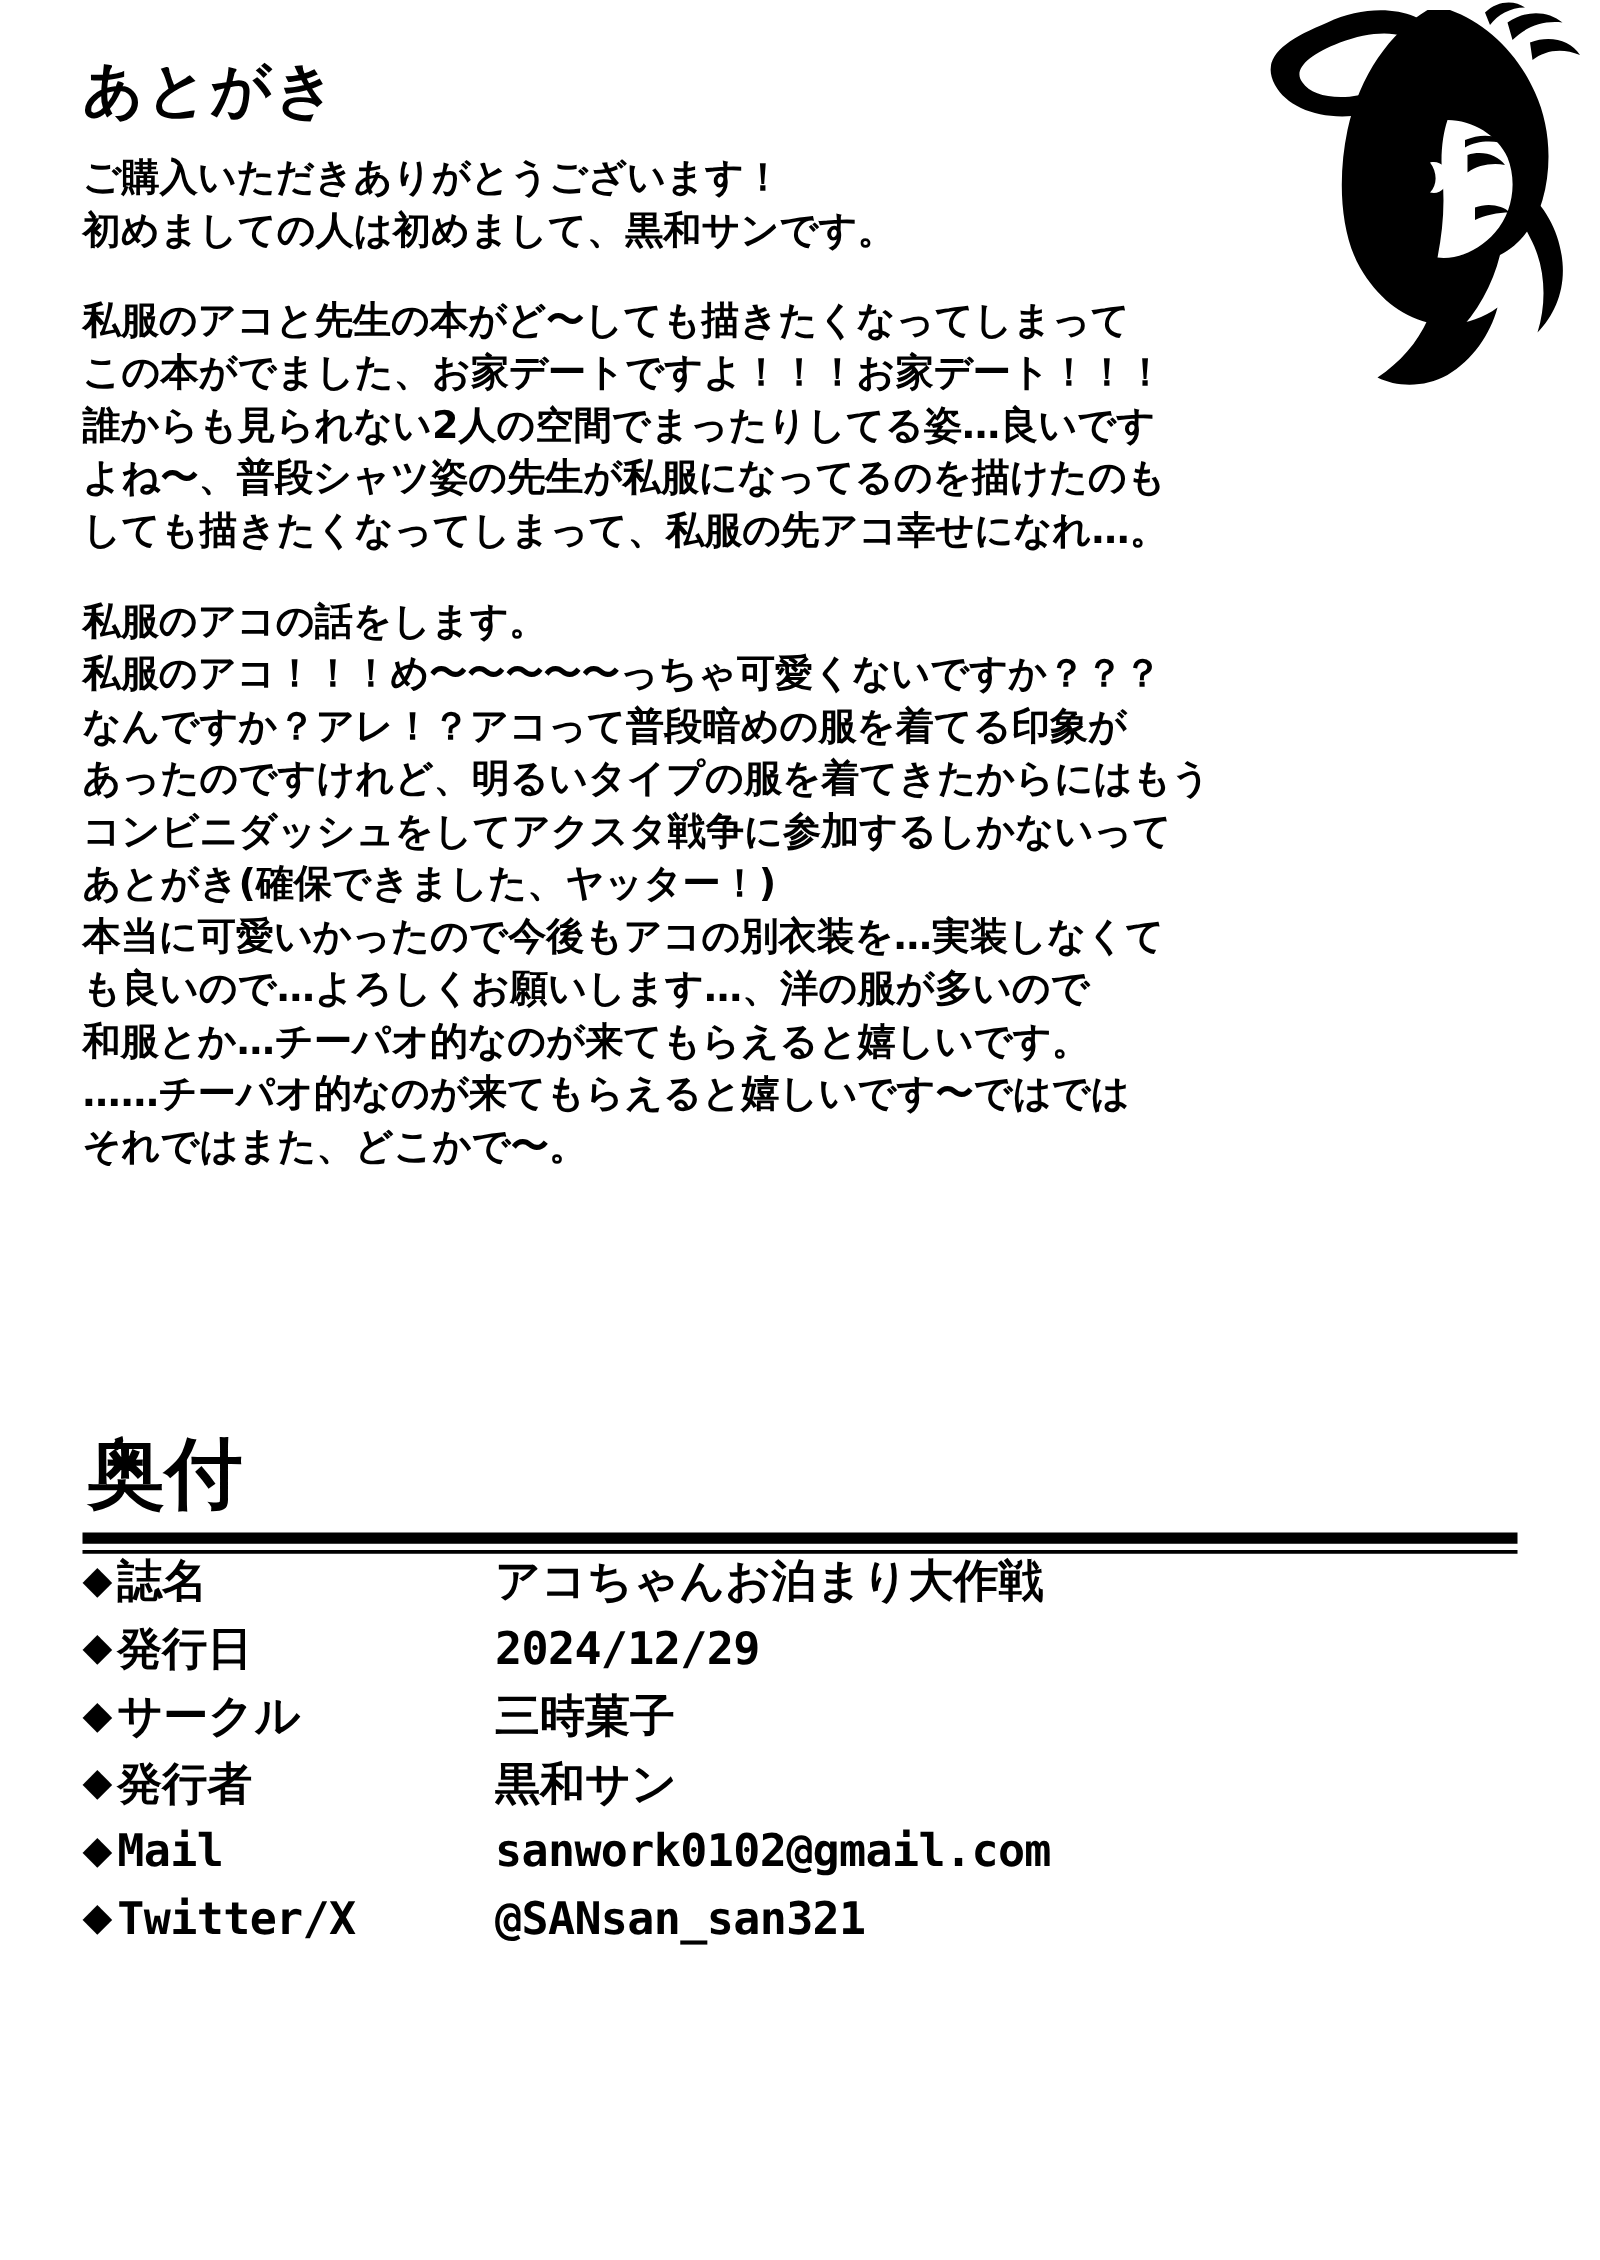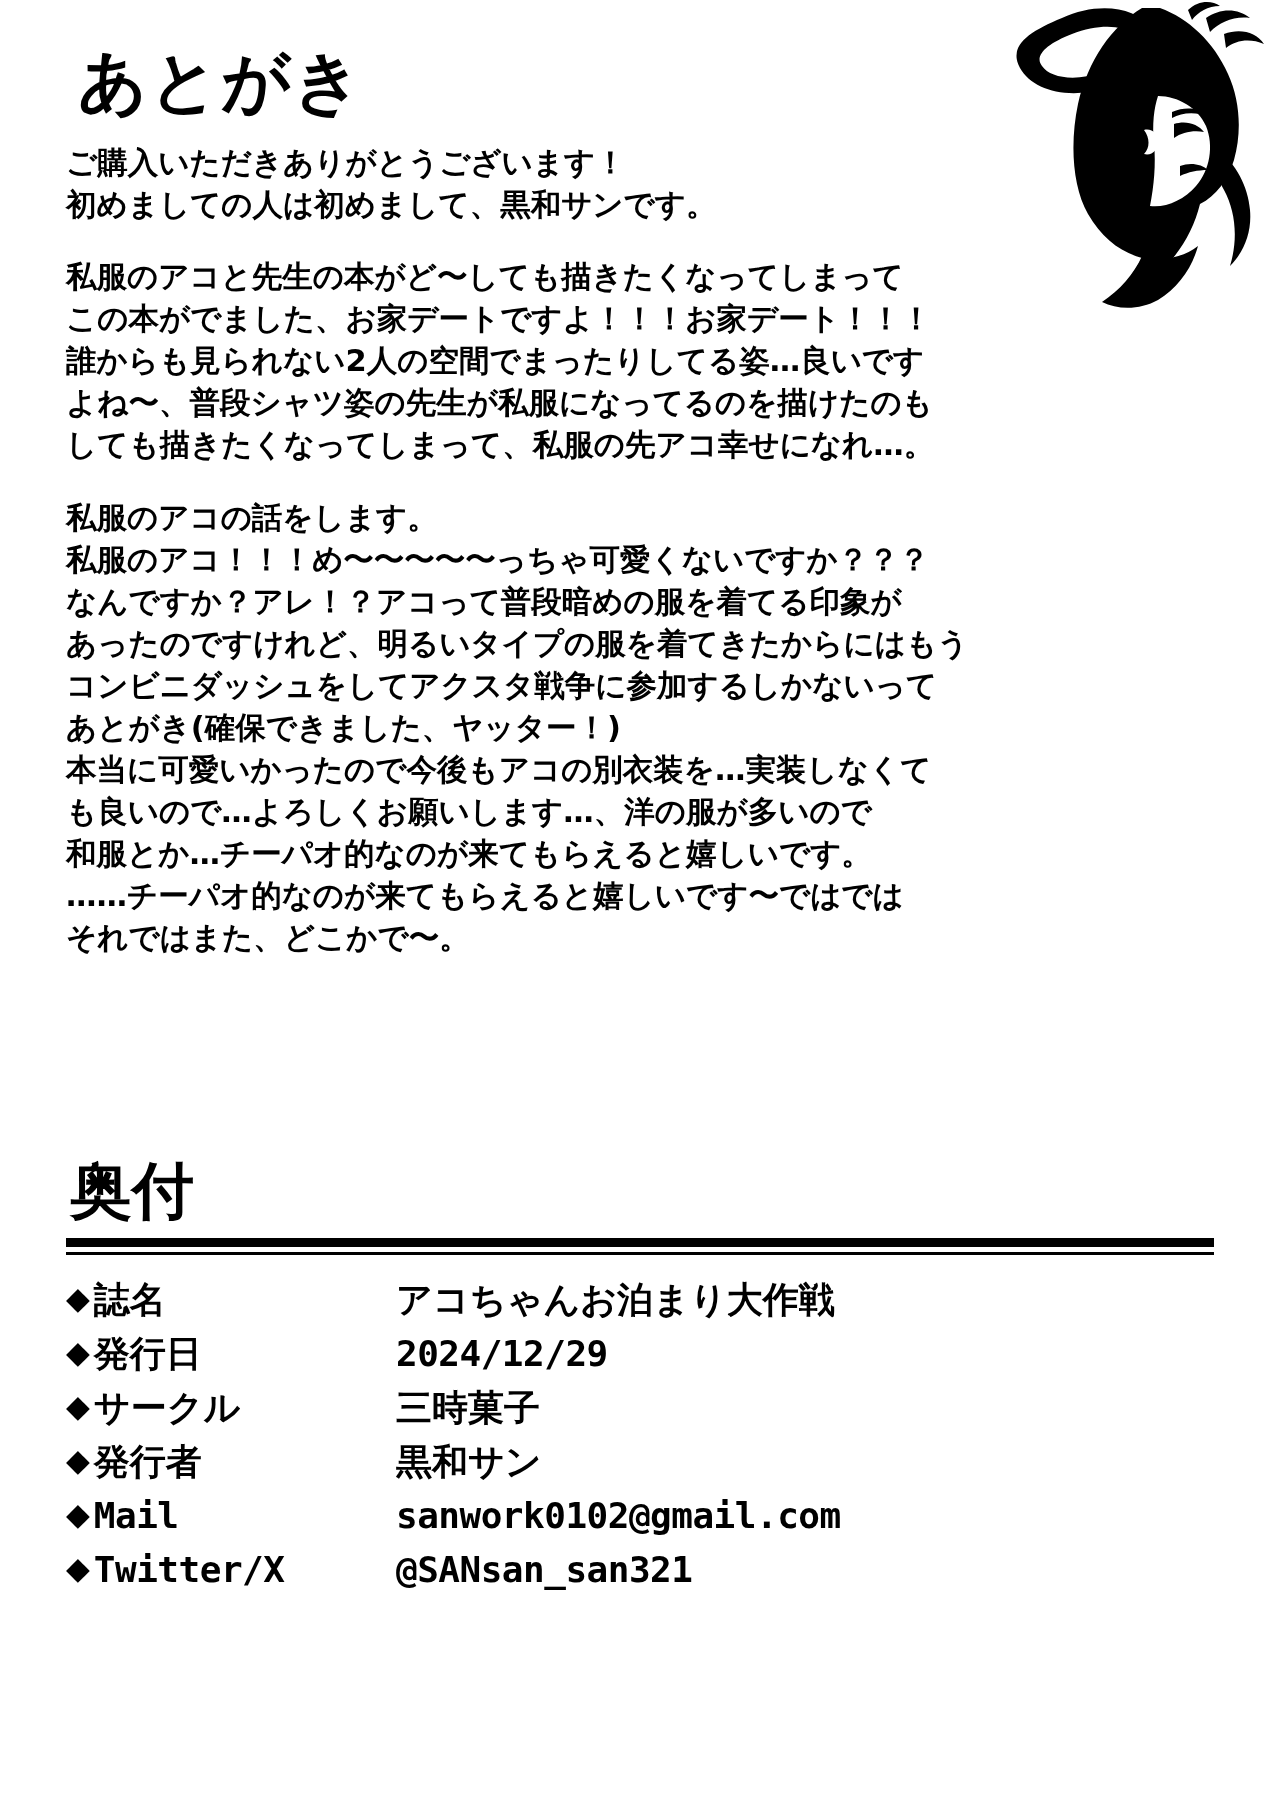--- a/index.html
+++ b/index.html
@@ -27,25 +27,25 @@
   }
 
   
   .afterword {
     position: absolute;
     left: 66px;
     top: 48px;
     width: 1090px;
   }
   .afterword-title {
-    font-size: 68px;
+    font-size: 48px;
     font-weight: bold;
     line-height: 1.0;
     letter-spacing: 2px;
-    margin: 0 0 26px 12px;
+    margin: 0 0 26px 0;
   }
   .para {
     font-size: 30.5px;
     font-weight: bold;
     line-height: 1.38;
     letter-spacing: 0px;
     margin: 0;
   }
   .para + .para {
     margin-top: 30px;
@@ -58,36 +58,35 @@
   .colophon {
     position: absolute;
     left: 66px;
     top: 1148px;
     width: 1148px;
   }
   .colophon-title {
     font-size: 62px;
     font-weight: bold;
     line-height: 1.0;
-    margin: 12px 0 16px 4px;
+    margin: 0 0 16px 4px;
   }
   .rule-thick {
     height: 9px;
     background: #000;
     width: 1148px;
     margin: 0;
   }
   .rule-thin {
     height: 3px;
     background: #000;
     width: 1148px;
     margin-top: 5px;
   }
   .colophon-table {
-    margin-top: 22px;
     border-collapse: collapse;
   }
   .colophon-table td {
     font-size: 36px;
     font-weight: bold;
     line-height: 1.28;
     padding: 0 0 8px 0;
     vertical-align: top;
     white-space: pre;
   }

